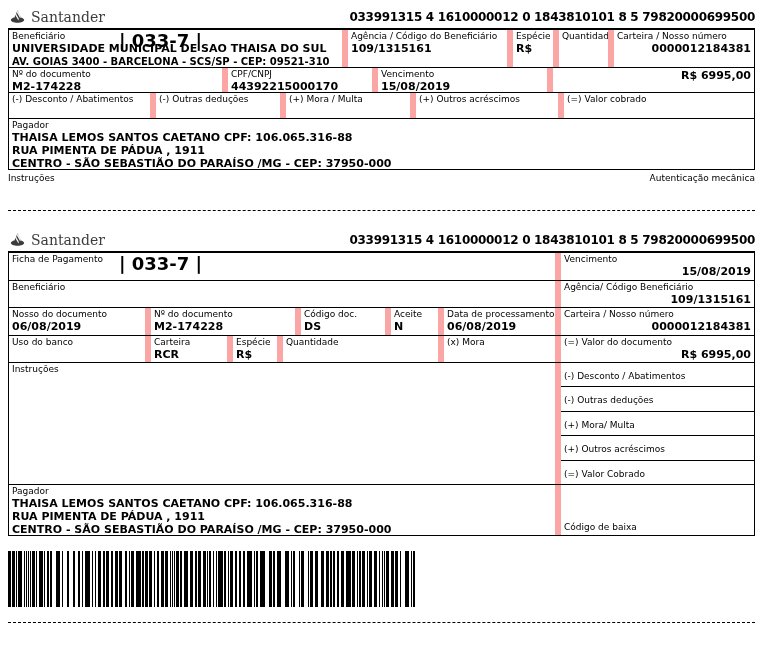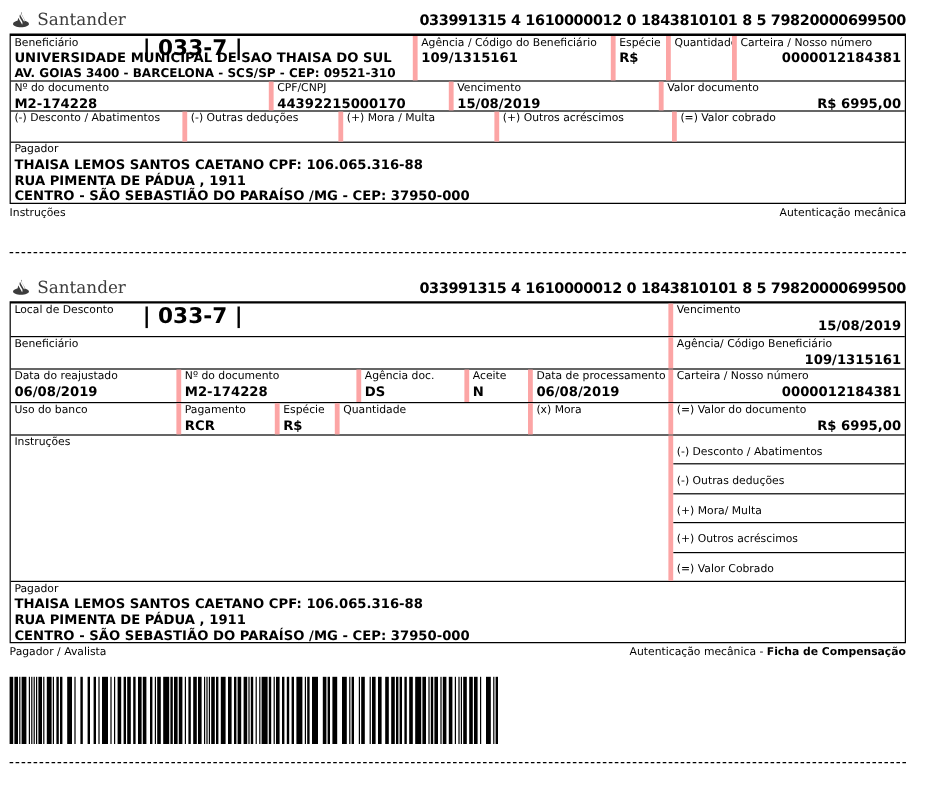--- a/index.html
+++ b/index.html
@@ -15,21 +15,21 @@
   .logo { display:flex; align-items:center; }
   .logo svg { margin-right:4px; }
   .logo-text { font-family:"DejaVu Serif","Liberation Serif",serif; font-size:14px; color:#3c3c3c; }
   .bank-code { margin-left:14px; font-size:18px; font-weight:bold; letter-spacing:0px;margin-top:48px; }
   .digit-line { margin-left:auto; font-size:12px; font-weight:bold; letter-spacing:-0.3px; }
 
   
   .tbl { width:747px; border:1px solid #000; border-top:2px solid #000; margin-top:1px; }
   .row { display:flex; border-bottom:1px solid #000; }
   .row:last-child { border-bottom:none; }
-  .cell { border-right:4px solid #fca5a5; padding:1px 3px 0 3px; overflow:hidden; }
+  .cell { border-right:6px solid #fca5a5; padding:1px 3px 0 3px; overflow:hidden; }
   .cell:last-child { border-right:none; }
   .lbl { font-size:9px; line-height:11px; white-space:nowrap; }
   .val { font-size:11px; font-weight:bold; line-height:13px; white-space:nowrap; }
   .val.r { text-align:right; }
   .grow { flex:1; }
 
   
   .s1-ra { height:38px; } .s1-rb { height:25px; } .s1-rc { height:26px; } .s1-rd { height:50px; }
   
   .s2-r1 { height:28px; } .s2-r2 { height:27px; } .s2-r3 { height:28px; } .s2-r4 { height:27px; }
@@ -104,21 +104,20 @@
       </div>
       <div class="cell" style="width:150px">
         <div class="lbl">CPF/CNPJ</div>
         <div class="val">44392215000170</div>
       </div>
       <div class="cell" style="width:175px">
         <div class="lbl">Vencimento</div>
         <div class="val">15/08/2019</div>
       </div>
       <div class="cell grow">
-        <div class="lbl">Valor documento</div>
         <div class="val r">R$ 6995,00</div>
       </div>
     </div>
     <div class="row s1-rc">
       <div class="cell" style="width:147px">
         <div class="lbl">(-) Desconto / Abatimentos</div>
       </div>
       <div class="cell" style="width:130px">
         <div class="lbl">(-) Outras deduções</div>
       </div>
@@ -156,68 +155,68 @@
       </svg>
       <span class="logo-text">Santander</span>
     </span>
     <span class="bank-code">| 033-7 |</span>
     <span class="digit-line">033991315 4 1610000012 0 1843810101 8 5 79820000699500</span>
   </div>
 
   <div class="tbl">
     <div class="row s2-r1">
       <div class="cell" style="width:552px">
-        <div class="lbl">Local de Desconto</div>
+        <div class="lbl">Ficha de Pagamento</div>
       </div>
       <div class="cell grow">
         <div class="lbl">Vencimento</div>
         <div class="val r">15/08/2019</div>
       </div>
     </div>
     <div class="row s2-r2">
       <div class="cell" style="width:552px">
         <div class="lbl">Beneficiário</div>
       </div>
       <div class="cell grow">
         <div class="lbl">Agência/ Código Beneficiário</div>
         <div class="val r">109/1315161</div>
       </div>
     </div>
     <div class="row s2-r3">
       <div class="cell" style="width:142px">
-        <div class="lbl">Data do reajustado</div>
+        <div class="lbl">Nosso do documento</div>
         <div class="val">06/08/2019</div>
       </div>
       <div class="cell" style="width:150px">
         <div class="lbl">Nº do documento</div>
         <div class="val">M2-174228</div>
       </div>
       <div class="cell" style="width:90px">
-        <div class="lbl">Agência doc.</div>
+        <div class="lbl">Código doc.</div>
         <div class="val">DS</div>
       </div>
       <div class="cell" style="width:53px">
         <div class="lbl">Aceite</div>
         <div class="val">N</div>
       </div>
       <div class="cell" style="width:117px">
         <div class="lbl">Data de processamento</div>
         <div class="val">06/08/2019</div>
       </div>
       <div class="cell grow">
         <div class="lbl">Carteira / Nosso número</div>
         <div class="val r">0000012184381</div>
       </div>
     </div>
     <div class="row s2-r4">
       <div class="cell" style="width:142px">
         <div class="lbl">Uso do banco</div>
       </div>
       <div class="cell" style="width:82px">
-        <div class="lbl">Pagamento</div>
+        <div class="lbl">Carteira</div>
         <div class="val">RCR</div>
       </div>
       <div class="cell" style="width:50px">
         <div class="lbl">Espécie</div>
         <div class="val">R$</div>
       </div>
       <div class="cell" style="width:161px">
         <div class="lbl">Quantidade</div>
       </div>
       <div class="cell" style="width:117px">
@@ -240,28 +239,24 @@
         <div><span class="lbl">(=) Valor Cobrado</span></div>
       </div>
     </div>
     <div class="row s2-r6">
       <div class="cell" style="width:552px">
         <div class="lbl">Pagador</div>
         <div class="val">THAISA LEMOS SANTOS CAETANO CPF: 106.065.316-88</div>
         <div class="val">RUA PIMENTA DE PÁDUA , 1911</div>
         <div class="val">CENTRO - SÃO SEBASTIÃO DO PARAÍSO /MG - CEP: 37950-000</div>
       </div>
-    </div>
-  </div>
-
-  <div class="footer-line">
-    <span>Pagador / Avalista</span>
-    <span>
-      <span>Autenticação mecânica -</span>
-      <span class="bold">Ficha de Compensação</span>
-    </span>
-  </div>
+      <div class="cell grow bottom-align">
+        <div class="lbl">Código de baixa</div>
+      </div>
+    </div>
+  </div>
+
 
   <div class="barcode"><i style="width:3px;margin-right:1px"></i><i style="width:3px;margin-right:1px"></i><i style="width:1px;margin-right:1px"></i><i style="width:4px;margin-right:2px"></i><i style="width:1px;margin-right:1px"></i><i style="width:1px;margin-right:1px"></i><i style="width:1px;margin-right:1px"></i><i style="width:1px;margin-right:1px"></i><i style="width:3px;margin-right:1px"></i><i style="width:1px;margin-right:2px"></i><i style="width:4px;margin-right:1px"></i><i style="width:1px;margin-right:2px"></i><i style="width:2px;margin-right:1px"></i><i style="width:2px;margin-right:4px"></i><i style="width:4px;margin-right:2px"></i><i style="width:1px;margin-right:4px"></i><i style="width:2px;margin-right:4px"></i><i style="width:2px;margin-right:3px"></i><i style="width:2px;margin-right:2px"></i><i style="width:1px;margin-right:2px"></i><i style="width:5px;margin-right:2px"></i><i style="width:1px;margin-right:2px"></i><i style="width:1px;margin-right:2px"></i><i style="width:3px;margin-right:2px"></i><i style="width:2px;margin-right:1px"></i><i style="width:3px;margin-right:2px"></i><i style="width:2px;margin-right:2px"></i><i style="width:3px;margin-right:1px"></i><i style="width:3px;margin-right:3px"></i><i style="width:2px;margin-right:2px"></i><i style="width:1px;margin-right:1px"></i><i style="width:3px;margin-right:2px"></i><i style="width:5px;margin-right:1px"></i><i style="width:2px;margin-right:1px"></i><i style="width:3px;margin-right:1px"></i><i style="width:3px;margin-right:2px"></i><i style="width:1px;margin-right:2px"></i><i style="width:2px;margin-right:2px"></i><i style="width:3px;margin-right:1px"></i><i style="width:3px;margin-right:2px"></i><i style="width:1px;margin-right:1px"></i><i style="width:1px;margin-right:1px"></i><i style="width:1px;margin-right:1px"></i><i style="width:3px;margin-right:1px"></i><i style="width:2px;margin-right:2px"></i><i style="width:4px;margin-right:2px"></i><i style="width:3px;margin-right:2px"></i><i style="width:2px;margin-right:1px"></i><i style="width:3px;margin-right:2px"></i><i style="width:3px;margin-right:1px"></i><i style="width:1px;margin-right:1px"></i><i style="width:2px;margin-right:2px"></i><i style="width:1px;margin-right:2px"></i><i style="width:1px;margin-right:1px"></i><i style="width:5px;margin-right:1px"></i><i style="width:2px;margin-right:2px"></i><i style="width:1px;margin-right:1px"></i><i style="width:3px;margin-right:2px"></i><i style="width:2px;margin-right:2px"></i><i style="width:2px;margin-right:2px"></i><i style="width:2px;margin-right:2px"></i><i style="width:5px;margin-right:2px"></i><i style="width:1px;margin-right:1px"></i><i style="width:2px;margin-right:2px"></i><i style="width:5px;margin-right:4px"></i><i style="width:3px;margin-right:1px"></i><i style="width:2px;margin-right:2px"></i><i style="width:4px;margin-right:4px"></i><i style="width:4px;margin-right:2px"></i><i style="width:1px;margin-right:1px"></i><i style="width:2px;margin-right:4px"></i><i style="width:1px;margin-right:1px"></i><i style="width:3px;margin-right:4px"></i><i style="width:1px;margin-right:1px"></i><i style="width:3px;margin-right:2px"></i><i style="width:3px;margin-right:3px"></i><i style="width:3px;margin-right:2px"></i><i style="width:3px;margin-right:1px"></i><i style="width:2px;margin-right:1px"></i><i style="width:2px;margin-right:2px"></i><i style="width:2px;margin-right:2px"></i><i style="width:3px;margin-right:2px"></i><i style="width:5px;margin-right:1px"></i><i style="width:3px;margin-right:2px"></i><i style="width:1px;margin-right:1px"></i><i style="width:2px;margin-right:1px"></i><i style="width:3px;margin-right:2px"></i><i style="width:1px;margin-right:1px"></i><i style="width:3px;margin-right:2px"></i><i style="width:3px;margin-right:2px"></i><i style="width:1px;margin-right:2px"></i><i style="width:1px;margin-right:1px"></i><i style="width:1px;margin-right:1px"></i><i style="width:3px;margin-right:2px"></i><i style="width:3px;margin-right:1px"></i><i style="width:3px;margin-right:2px"></i><i style="width:1px;margin-right:4px"></i><i style="width:4px;margin-right:2px"></i><i style="width:1px;margin-right:1px"></i><i style="width:2px"></i></div>
 
   <div class="sep sep-2"></div>
 
 </div>
 
 </body></html>

